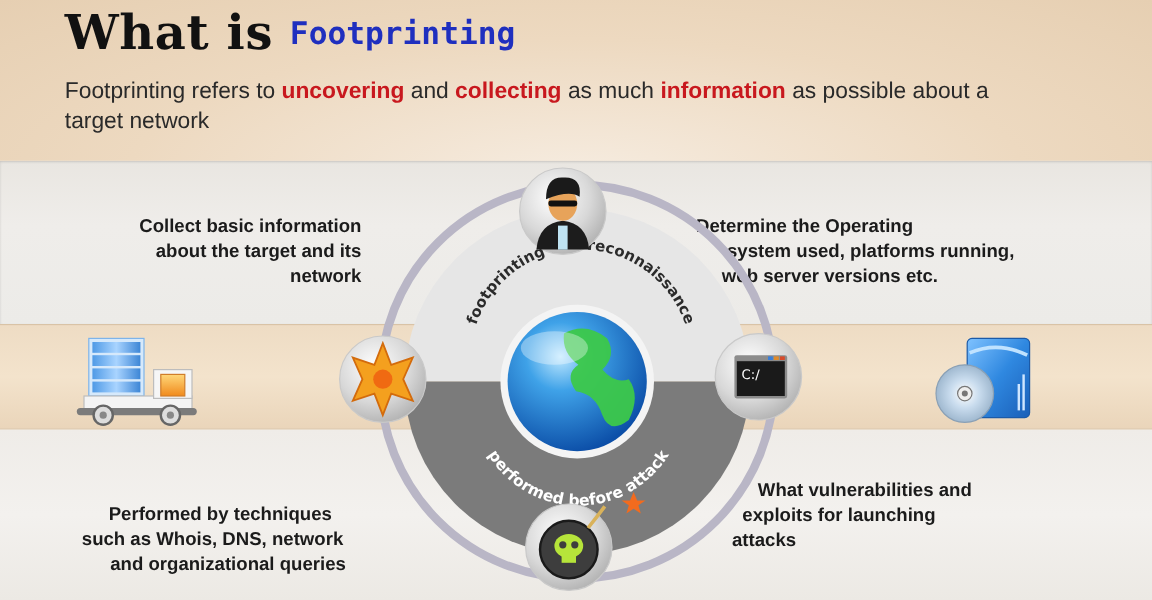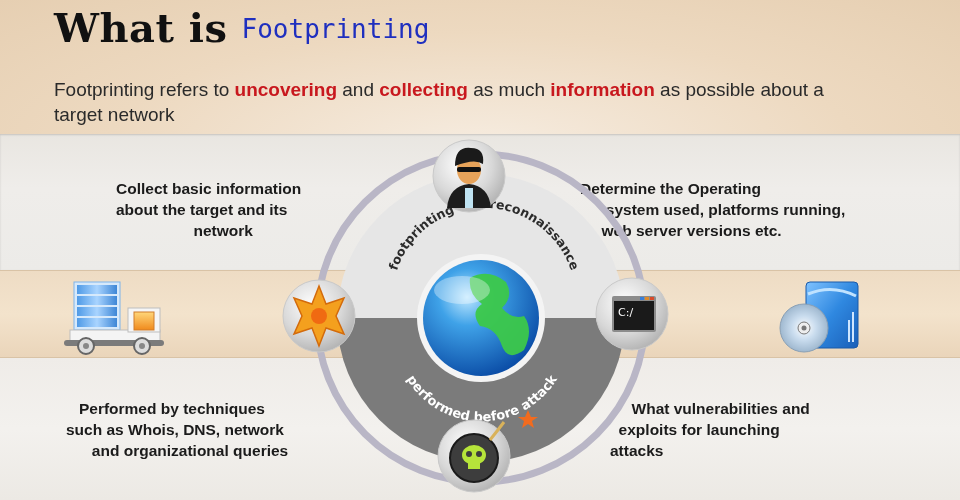--- a/index.html
+++ b/index.html
@@ -6,33 +6,33 @@
   html, body { width:960px; height:500px; overflow:hidden; }
   body {
     position:relative;
     font-family: "DejaVu Sans", sans-serif;
     background: linear-gradient(180deg, #ead6bd 0%, #f3e6d4 60%, #f2e4d1 100%);
   }
   .header { position:absolute; left:0; top:0; width:960px; height:134px;
     background: radial-gradient(ellipse at 50% 110%, #f6ece0 0%, #edd9c0 55%, #e6cfb2 100%); }
   .title { position:absolute; left:54px; top:4px; white-space:nowrap; }
   .title-main { font-family:"DejaVu Serif", serif; font-weight:bold; font-size:40px; color:#111; letter-spacing:0.5px;margin-top:14px; }
-  .title-accent { font-family:"DejaVu Sans Mono", monospace; font-weight:normal; font-size:26px; color:#1f2fbf; margin-left:14px; vertical-align:4px; }
-  .subtitle { position:absolute; left:54px; top:77px; width:820px; font-family:"Liberation Sans", sans-serif; font-size:19px; line-height:25px; color:#2a2a2a; }
+  .title-accent { font-family:"DejaVu Sans Mono", monospace; font-weight:bold; font-size:26px; color:#1f2fbf; margin-left:14px; vertical-align:4px; }
+  .subtitle { position:absolute; left:54px; top:64px; width:820px; font-family:"Liberation Sans", sans-serif; font-size:19px; line-height:25px; color:#2a2a2a; }
   .subtitle .hl { color:#c8181e; font-weight:bold; }
 
   .band { position:absolute; left:0; width:960px; }
   .band-top { top:134px; height:136px; background:linear-gradient(180deg,#e9e6e1 0%,#efedea 40%,#ecebe8 100%); box-shadow:0 1px 2px rgba(0,0,0,0.15) inset; }
   .band-mid { top:270px; height:88px; background:linear-gradient(180deg,#eedcc4 0%,#f3e3cc 50%,#ead5ba 100%); border-top:1px solid #d9c3a6; border-bottom:1px solid #d9c3a6; }
   .band-bot { top:358px; height:142px; background:linear-gradient(180deg,#efece8 0%,#f3f1ee 50%,#ece9e4 100%); }
 
   .desc { position:absolute; font-family:"Liberation Sans", sans-serif; font-weight:bold; font-size:15.5px; line-height:21px; color:#1b1b1b; white-space:pre; }
-  .desc-tl { left:116px; top:178px; text-align:left; }
+  .desc-tl { left:116px; top:178px; text-align:right; }
   .desc-tr { left:580px; top:178px; }
-  .desc-bl { left:66px; top:398px; text-align:left; }
+  .desc-bl { left:66px; top:418px; text-align:center; }
   .desc-br { left:610px; top:398px; }
 
   .diagram { position:absolute; left:0; top:0; width:960px; height:500px; }
   .side-icon { position:absolute; }
 </style>
 </head>
 <body>
 
 <div class="header">
   <div class="title">

